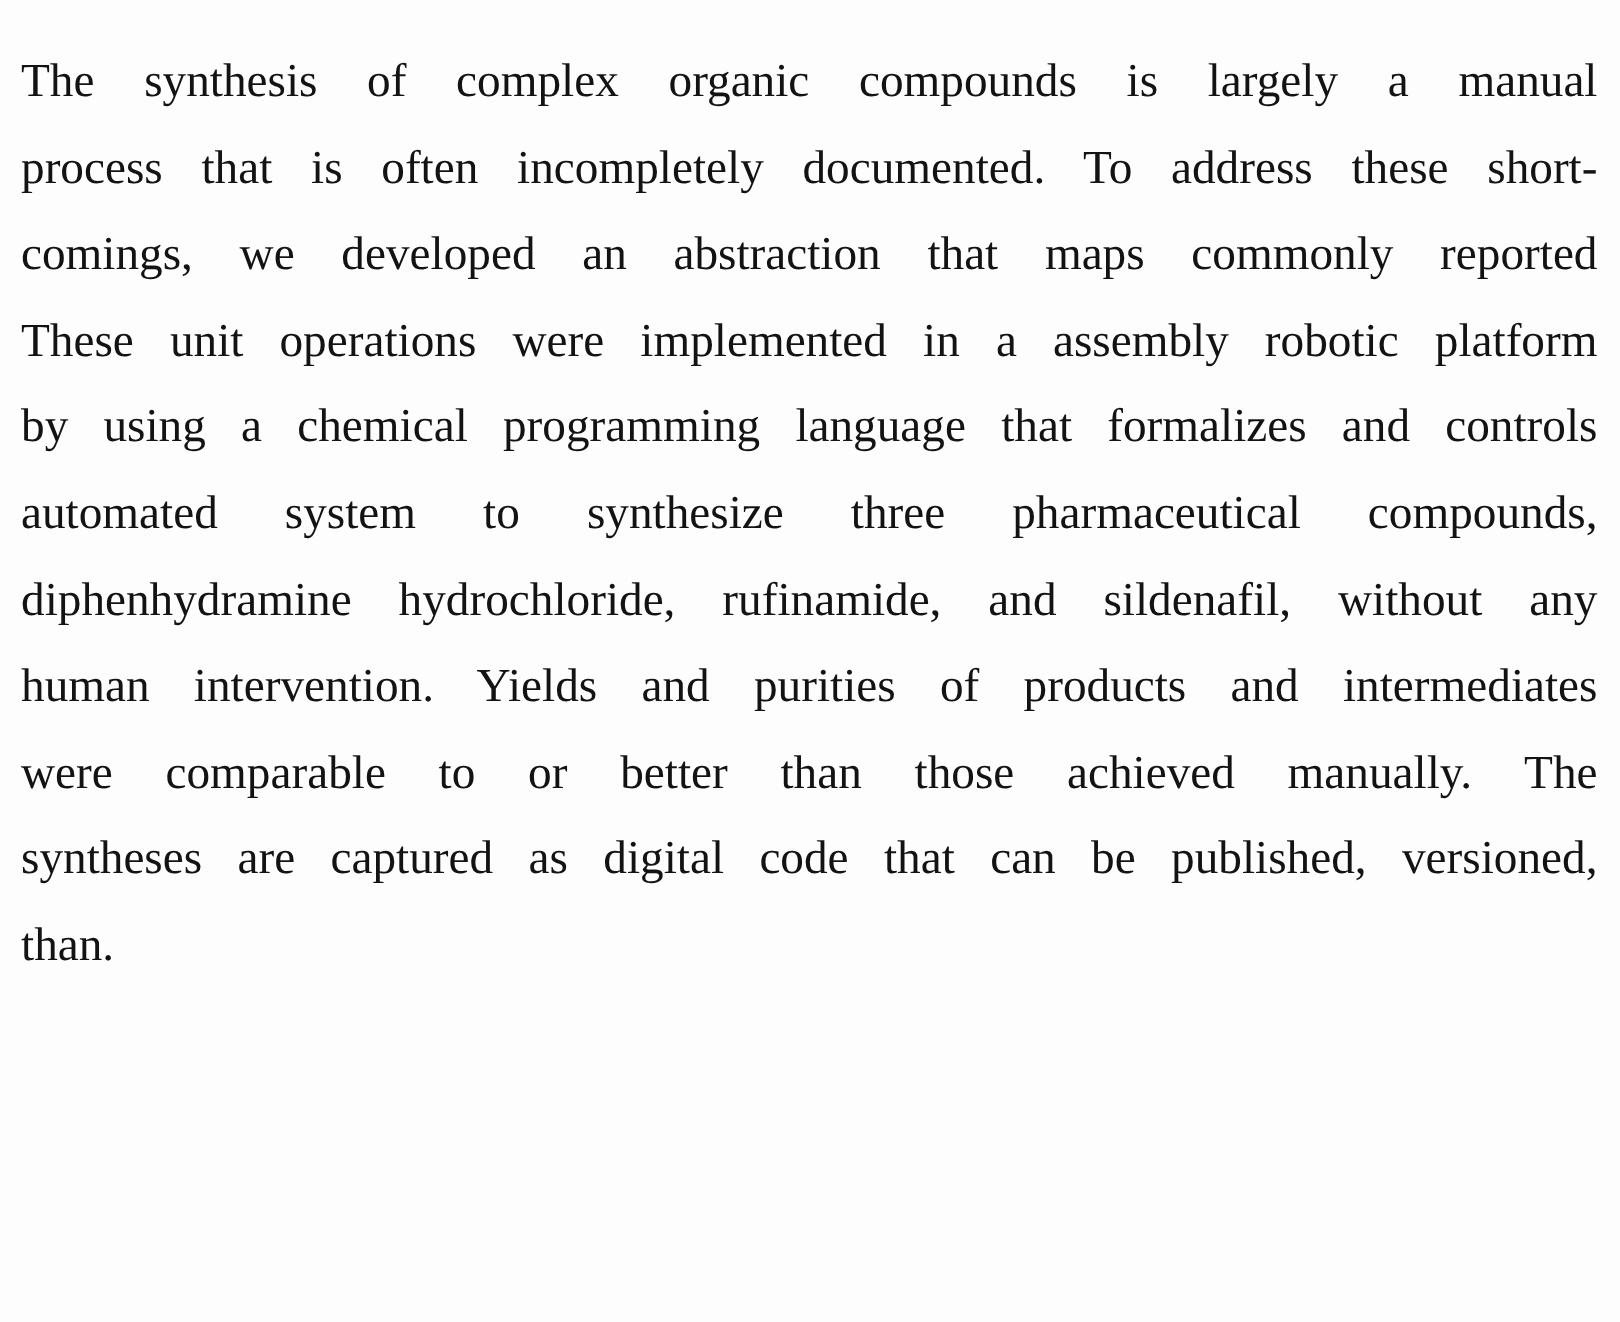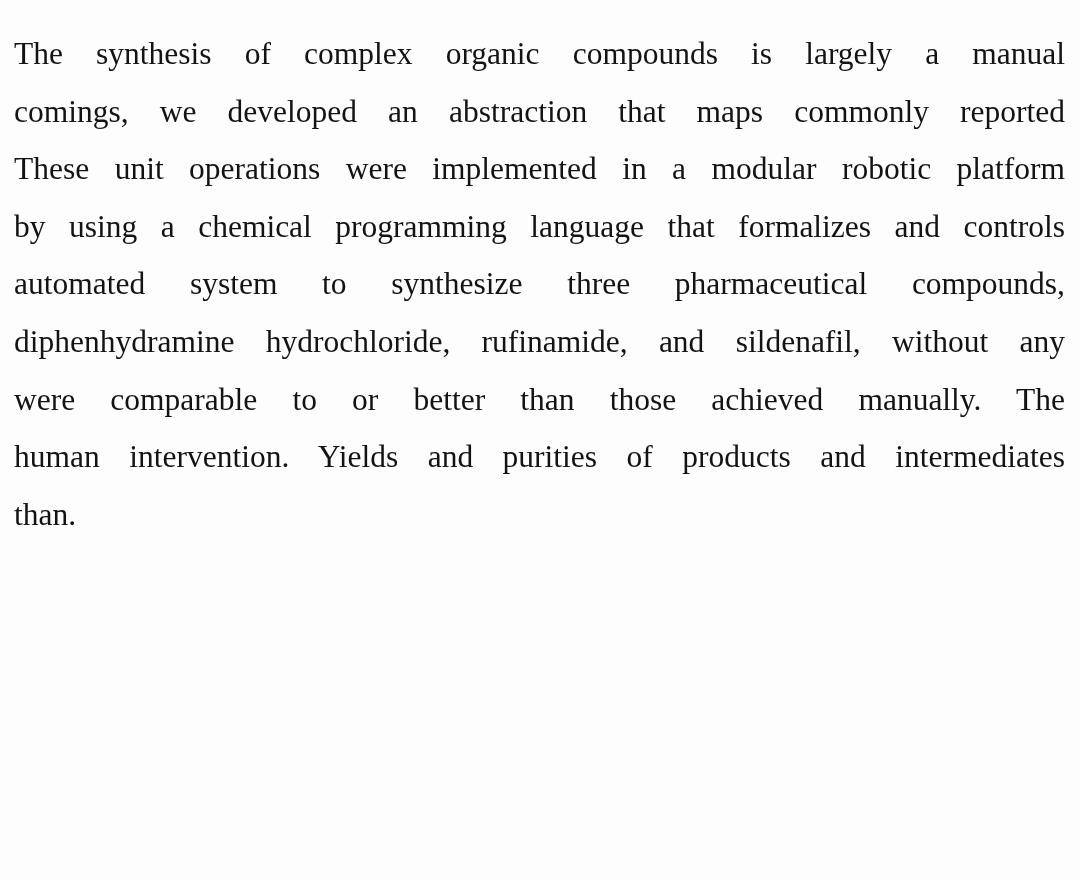--- a/index.html
+++ b/index.html
@@ -36,22 +36,24 @@
   .abstract-text p.line.last {
     text-align-last: left;
   }
 </style>
 </head>
 <body>
 
 <div class="abstract-page">
   <div class="abstract-text">
     <p class="line">The synthesis of complex organic compounds is largely a manual</p>
+    <p class="line">process that is often incompletely documented. To address these short-</p>
     <p class="line">comings, we developed an abstraction that maps commonly reported</p>
-    <p class="line">These unit operations were implemented in a modular robotic platform</p>
+    <p class="line">These unit operations were implemented in a assembly robotic platform</p>
     <p class="line">by using a chemical programming language that formalizes and controls</p>
     <p class="line">automated system to synthesize three pharmaceutical compounds,</p>
     <p class="line">diphenhydramine hydrochloride, rufinamide, and sildenafil, without any</p>
+    <p class="line">human intervention. Yields and purities of products and intermediates</p>
     <p class="line">were comparable to or better than those achieved manually. The</p>
-    <p class="line">human intervention. Yields and purities of products and intermediates</p>
+    <p class="line">syntheses are captured as digital code that can be published, versioned,</p>
     <p class="line last">than.</p>
   </div>
 </div>
 
 </body></html>

